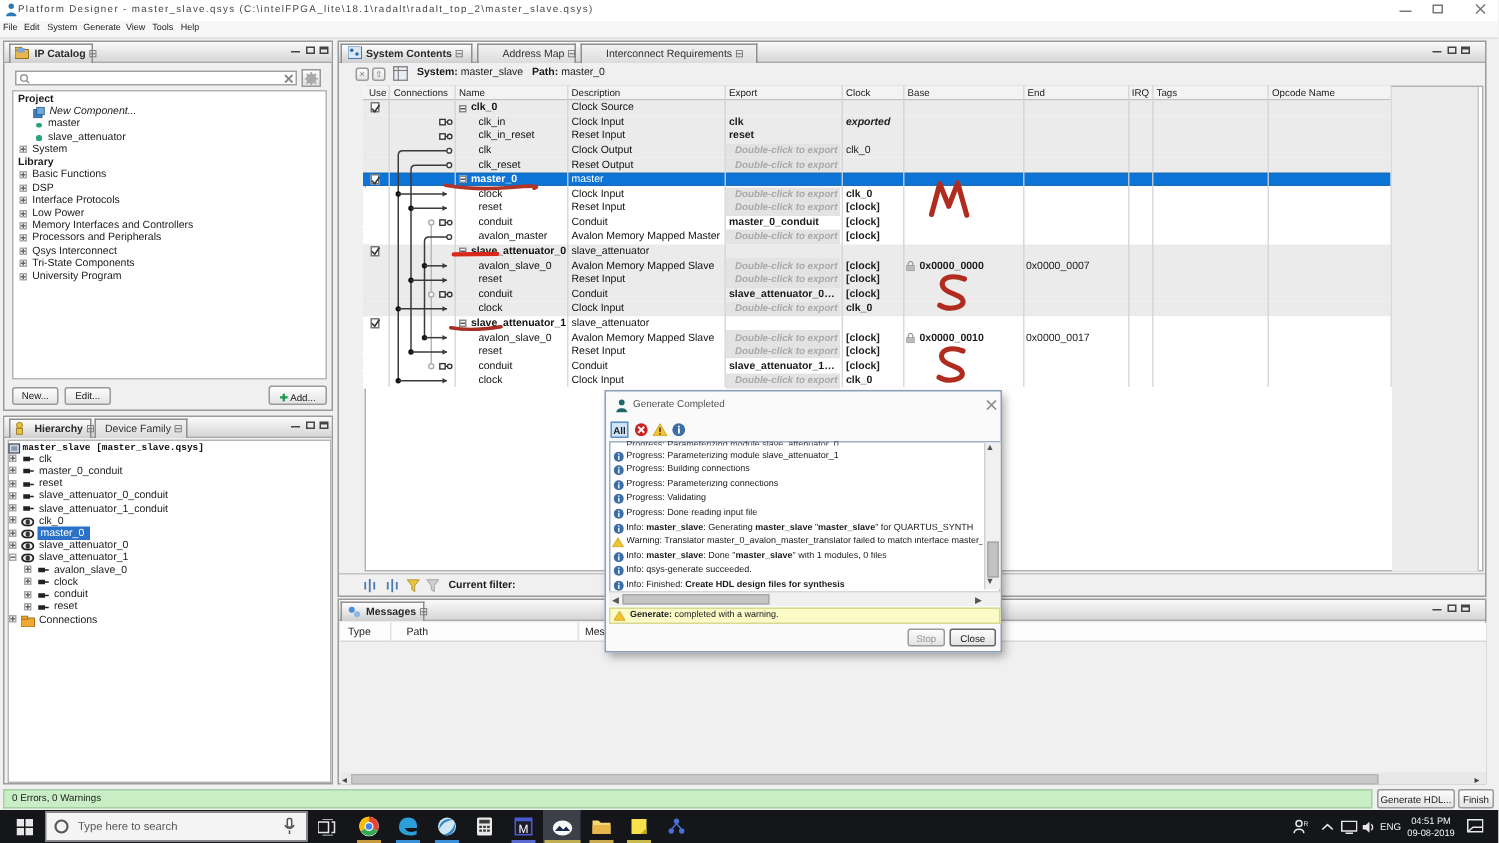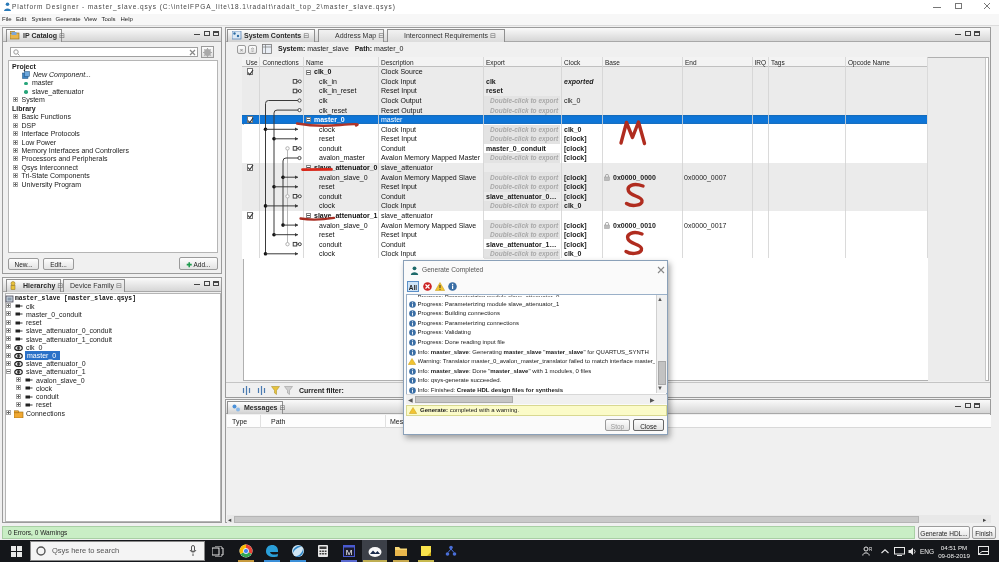--- a/index.html
+++ b/index.html
@@ -570,21 +570,21 @@
 <svg class="abs" style="left:11px;top:546px" width="11" height="11">
     <rect x="0" y="0" width="5" height="5" fill="#e8e8e8"></rect>
     <rect x="6" y="0" width="5" height="5" fill="#e8e8e8"></rect>
     <rect x="0" y="6" width="5" height="5" fill="#e8e8e8"></rect>
     <rect x="6" y="6" width="5" height="5" fill="#e8e8e8"></rect>
   </svg>
 <div class="abs" style="left:30px;top:541px;width:175px;height:20px;background:#f4f4f4;border:1px solid #888"></div>
 <svg class="abs" style="left:36px;top:546px" width="10" height="10">
     <circle cx="5" cy="5" r="4" fill="none" stroke="#555" stroke-width="1.4"></circle>
   </svg>
-<div class="abs" style="left:52px;top:546px;font-size:7.5px;color:#555;white-space:nowrap">Qsys here to search</div>
+<div class="abs" style="left:52px;top:546px;font-size:7.5px;color:#555;white-space:nowrap">Type here to search</div>
 <svg class="abs" style="left:189px;top:545px" width="8" height="12">
     <rect x="2.5" y="0.5" width="3" height="6" rx="1.5" fill="none" stroke="#555" stroke-width="1"></rect>
     <path d="M1 5 A3.2 3.2 0 0 0 7 5 M4 8.5 V11" fill="none" stroke="#555" stroke-width="1"></path>
   </svg>
 <svg class="abs" style="left:212px;top:546px" width="12" height="11">
     <rect x="0" y="2" width="7" height="7" fill="none" stroke="#e8e8e8" stroke-width="1"></rect>
     <path d="M9 2 L11 2 L11 9 L9 9 M3 0 L10 0 M3 11 L10 11" stroke="#e8e8e8" stroke-width="1" fill="none"></path>
   </svg>
 <div class="abs" style="left:362px;top:540px;width:25px;height:22px;background:#3c4048"></div>
 <svg class="abs" style="left:239px;top:544px" width="14" height="14" viewBox="0 0 14 14">

